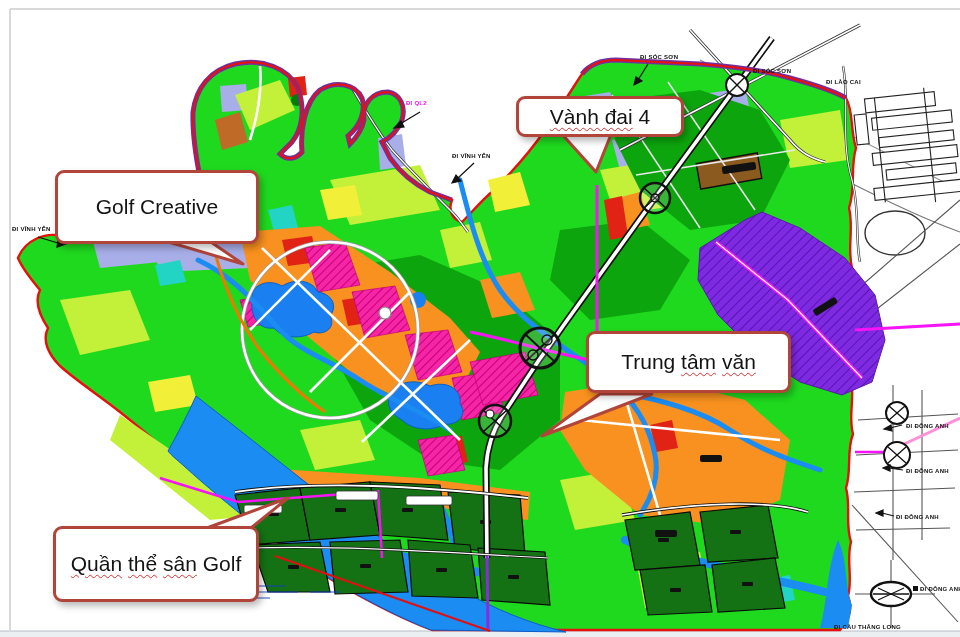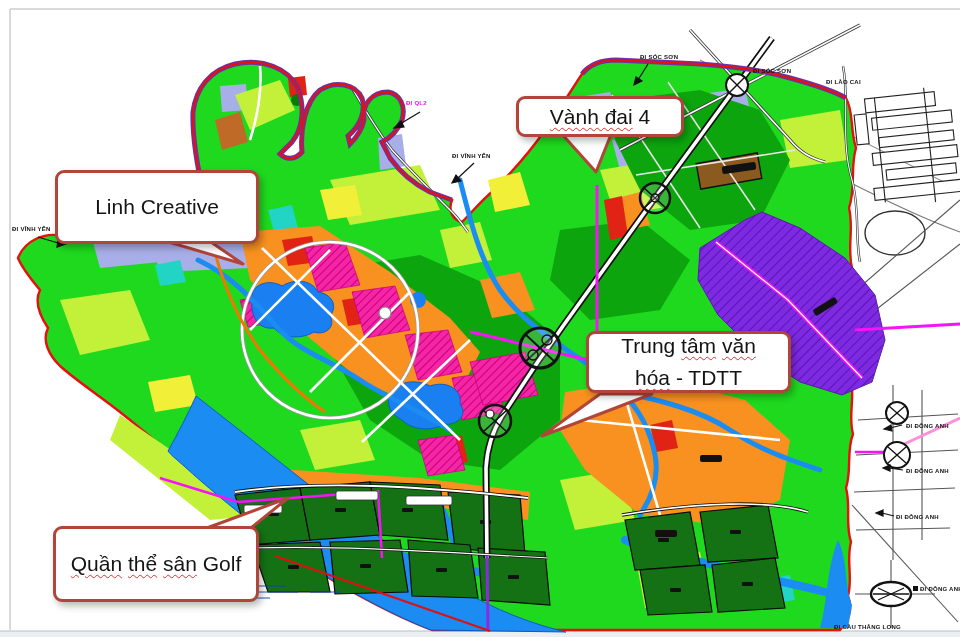--- a/index.html
+++ b/index.html
@@ -396,33 +396,29 @@
 
 <div class="callout" style="left:516px;top:96px;width:168px;height:41px;">
   <div class="cl-line">
     <span class="wavy">Vành đai</span>
     <span>4</span>
   </div>
 </div>
 
 <div class="callout" style="left:55px;top:170px;width:204px;height:74px;">
   <div class="cl-line">
-    <span>Linh Creative</span>
+    <span>Golf Creative</span>
   </div>
 </div>
 
 <div class="callout" style="left:586px;top:331px;width:205px;height:62px;">
   <div class="cl-line">
     <span>Trung</span>
     <span class="wavy">tâm</span>
     <span class="wavy">văn</span>
-  </div>
-  <div class="cl-line">
-    <span class="wavy">hóa</span>
-    <span>- TDTT</span>
   </div>
 </div>
 
 <div class="callout" style="left:53px;top:526px;width:206px;height:76px;justify-content:center;">
   <div class="cl-line">
     <span class="wavy">Quần</span>
     <span class="wavy">thể</span>
     <span class="wavy">sân</span>
     <span>Golf</span>
   </div>

